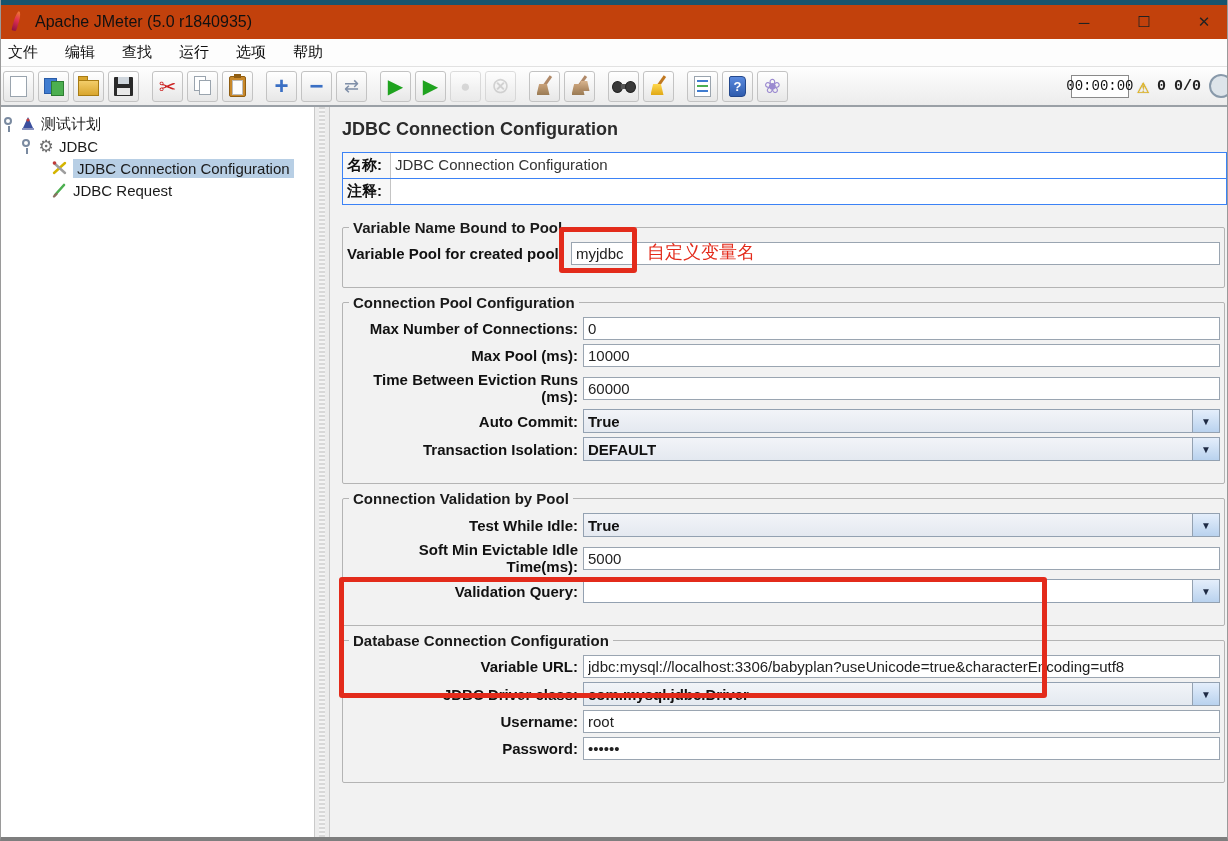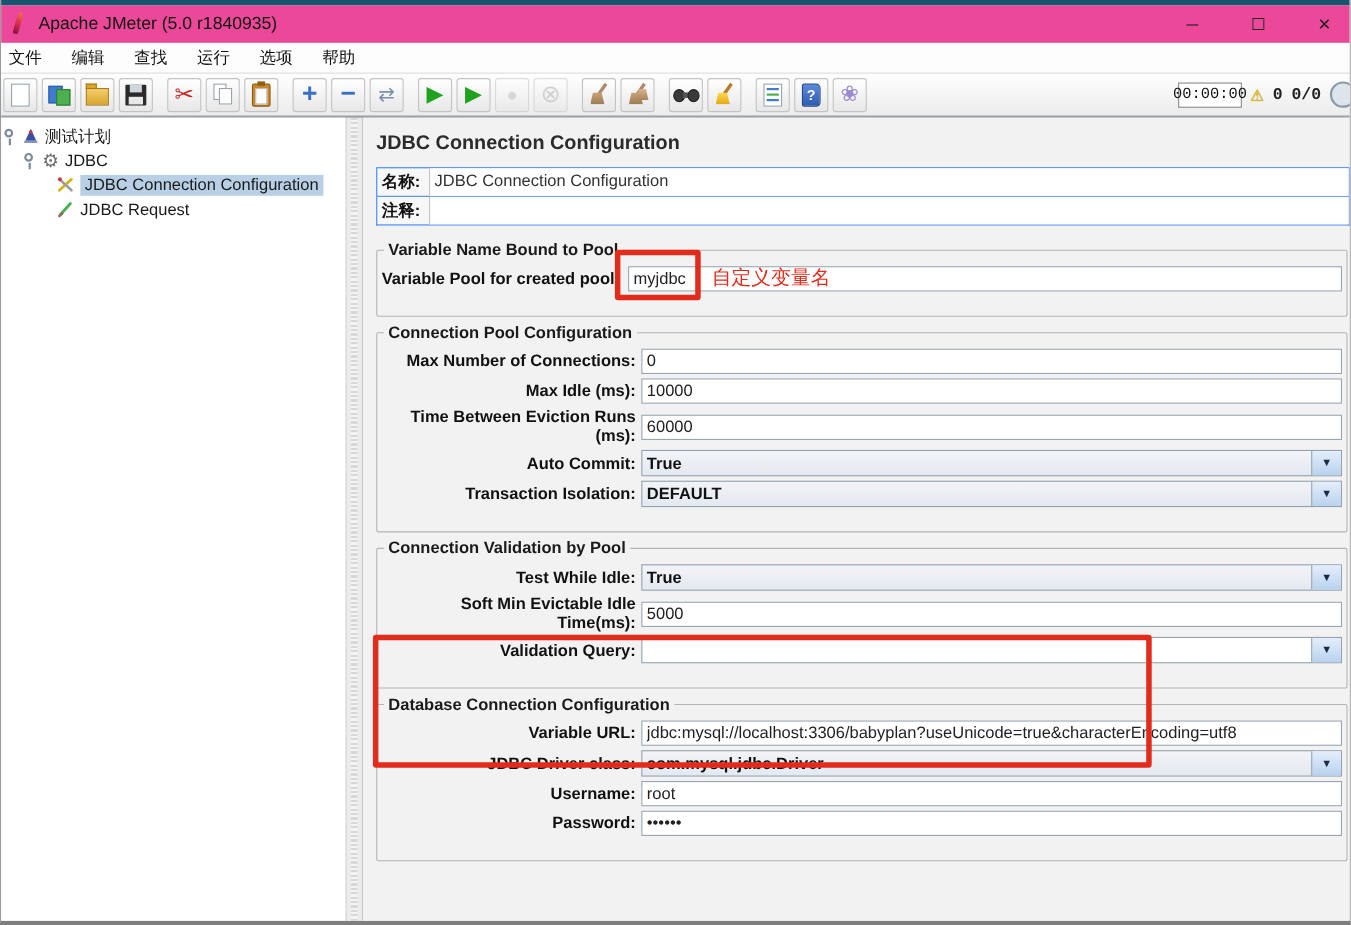--- a/index.html
+++ b/index.html
@@ -2,21 +2,21 @@
 <html><head>
 <meta charset="utf-8">
 <style>
   * { box-sizing: border-box; margin: 0; padding: 0; }
   html,body { background:#d8d8d8; }
   body { font-family:"Liberation Sans", sans-serif; }
   .win { position:relative; width:1228px; height:841px; background:#f2f2f2;
          border-left:1px solid #9a9a9a; border-right:1px solid #9a9a9a; border-bottom:4px solid #7e7e7e; overflow:hidden; }
   .strip { height:5px; background:#17546e; }
   
-  .titlebar { height:34px; background:#ec4899; display:flex; align-items:center; padding:0 8px; }
+  .titlebar { height:34px; background:#c2410c; display:flex; align-items:center; padding:0 8px; }
   .app-icon { width:16px; height:22px; margin-right:10px; position:relative; flex:0 0 auto; }
   .app-icon .quill { position:absolute; left:5px; top:0; width:5px; height:20px;
       background:linear-gradient(195deg,#f08030 0%, #e03050 45%, #8c1040 100%); transform:rotate(16deg); border-radius:60% 60% 20% 20%; }
   .title-text { font-size:16px; color:#111; }
   .win-controls { margin-left:auto; display:flex; align-items:center; gap:42px; padding-right:6px; color:#222; }
   .win-controls span { font-size:15px; width:18px; text-align:center; cursor:default; }
   
   .menubar { height:27px; background:#fdfdfd; display:flex; align-items:center; padding-left:5px; gap:23px; font-size:15px; color:#111; }
   .menubar span { padding:2px 2px; }
   
@@ -326,21 +326,21 @@
         </div>
       </div>
 
       <div class="fs">
         <span class="fs-title">Connection Pool Configuration</span>
         <div class="frow">
           <span class="flabel">Max Number of Connections:</span>
           <input class="tfield" value="0" style="">
         </div>
         <div class="frow">
-          <span class="flabel">Max Idle (ms):</span>
+          <span class="flabel">Max Pool (ms):</span>
           <input class="tfield" value="10000" style="">
         </div>
         <div class="frow">
           <span class="flabel">Time Between Eviction Runs (ms):</span>
           <input class="tfield" value="60000" style="">
         </div>
         <div class="frow">
           <span class="flabel">Auto Commit:</span>
           <div class="combo">
             <span class="cval">True</span>

